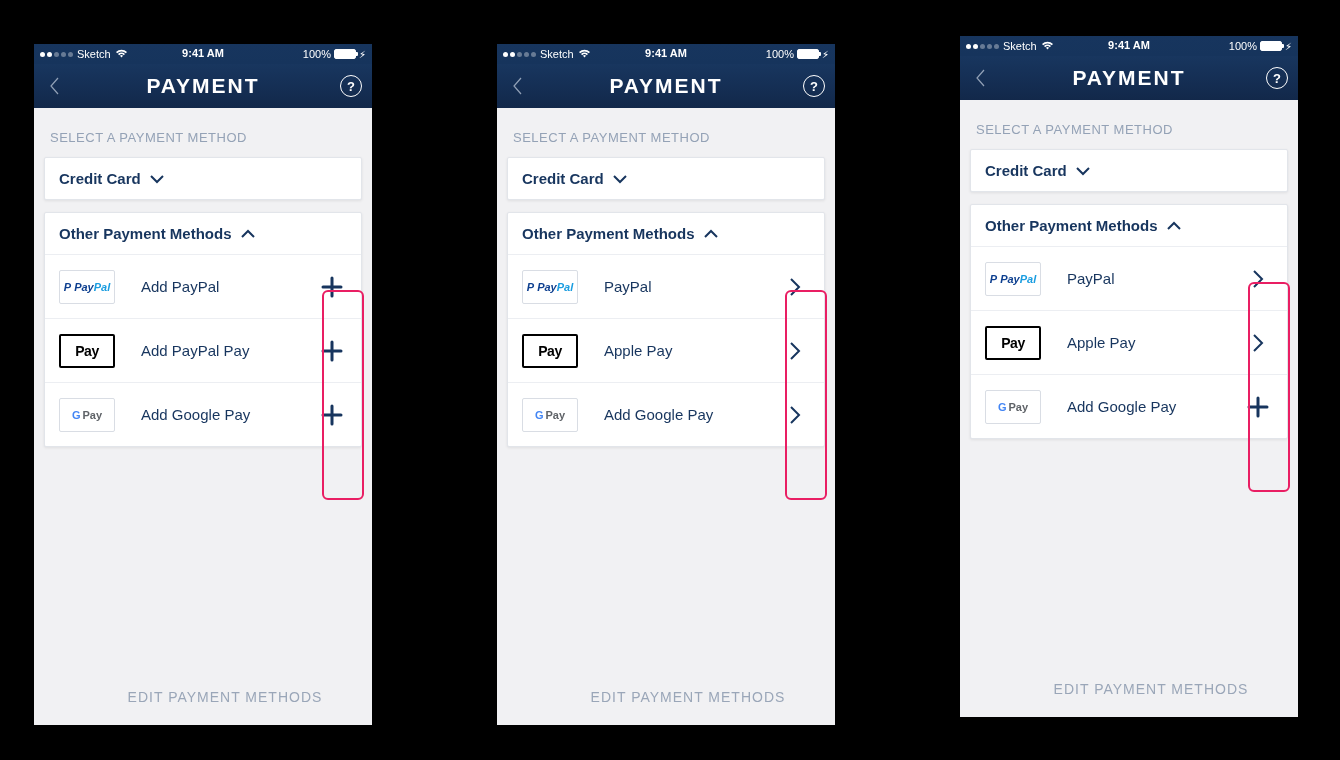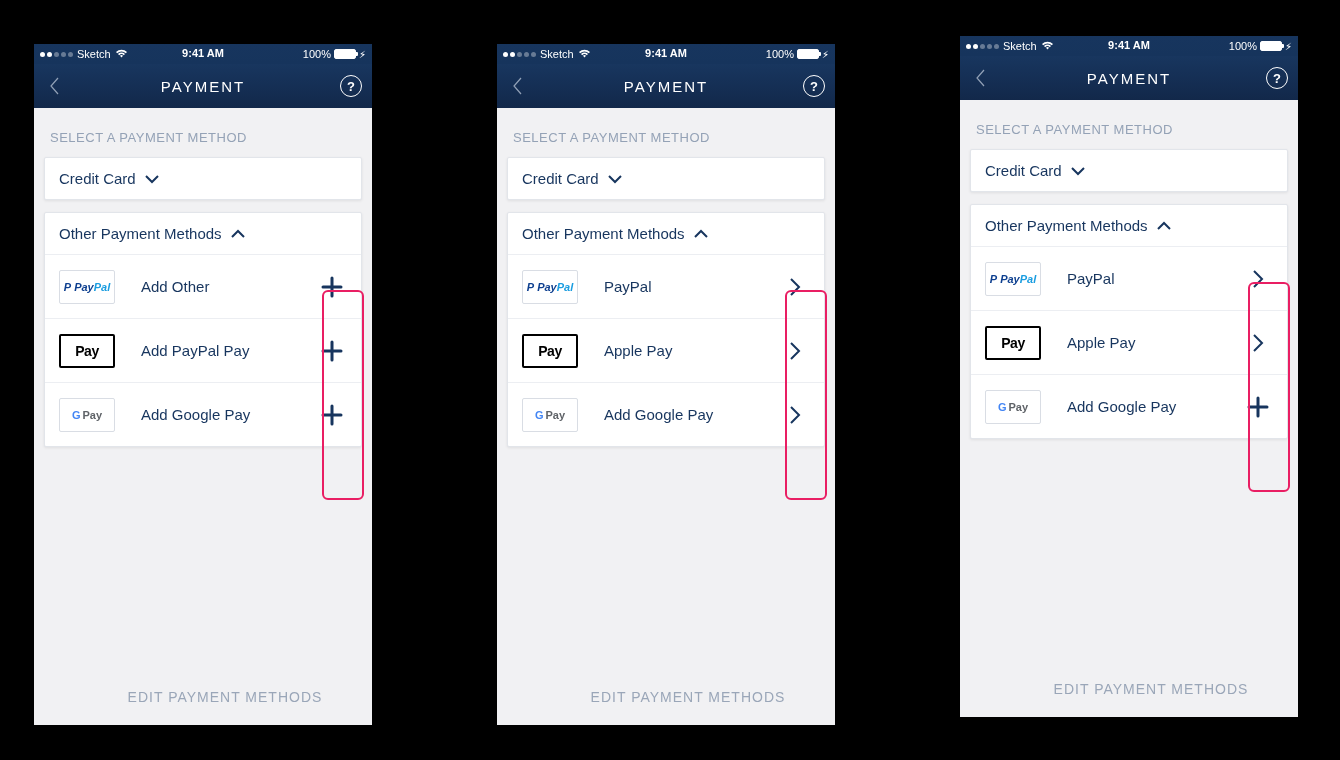--- a/index.html
+++ b/index.html
@@ -54,39 +54,39 @@
     display:flex;
     align-items:center;
     justify-content:center;
     position:relative;
   }
   .navhdr .back {
     position:absolute; left:8px; top:50%; transform:translateY(-50%);
     width:26px; height:26px; display:flex; align-items:center; justify-content:center;
     opacity:.7;
   }
-  .navhdr .title { font-size:15px; letter-spacing:2px; font-weight:400; }
+  .navhdr .title { font-size:21px; letter-spacing:2px; font-weight:700; }
   .navhdr .help {
     position:absolute; right:10px; top:50%; transform:translateY(-50%);
     width:22px; height:22px; border:1.6px solid #fff; border-radius:50%;
     display:flex; align-items:center; justify-content:center; font-size:13px; font-weight:600;
   }
 
   .content { padding: 0; }
   .section-label {
     color:#94a2b6; font-size:13px; letter-spacing:.5px; padding:22px 16px 12px;
   }
 
   .card {
     background:#fff; margin:0 10px 12px; border:1px solid #e2e5ea; border-radius:2px;
     box-shadow: 0 1px 3px rgba(0,0,0,0.08);
   }
   .card .row {
     display:flex; align-items:center; padding:12px 14px;
-    color:#17355e; font-size:15px; font-weight:400;
+    color:#17355e; font-size:15px; font-weight:700;
   }
   .chev {
     display:inline-flex; margin-left:8px;
   }
   .chev svg { display:block; }
 
   .subrow {
     display:flex; align-items:center; padding:10px 14px; border-top:1px solid #eceef2;
     position:relative; min-height:64px;
   }
@@ -181,21 +181,21 @@
               <path d="M2 8 L8 2 L14 8" stroke="#17355e" stroke-width="2" fill="none"></path>
             </svg>
         </span>
       </div>
 
       <div class="subrow">
         <div class="logo">
             <span class="pp-p1">P&nbsp;Pay</span>
             <span class="pp-p2">Pal</span>
           </div>
-        <div class="label">Add Other</div>
+        <div class="label">Add PayPal</div>
         <div class="action">
             <svg width="24" height="24" viewBox="0 0 24 24">
               <path d="M12 3 V21 M3 12 H21" stroke="#17355e" stroke-width="3" stroke-linecap="round"></path>
             </svg>
           </div>
       </div>
       <div class="subrow">
         <div class="logo apple"> Pay</div>
         <div class="label">Add PayPal Pay</div>
         <div class="action">

